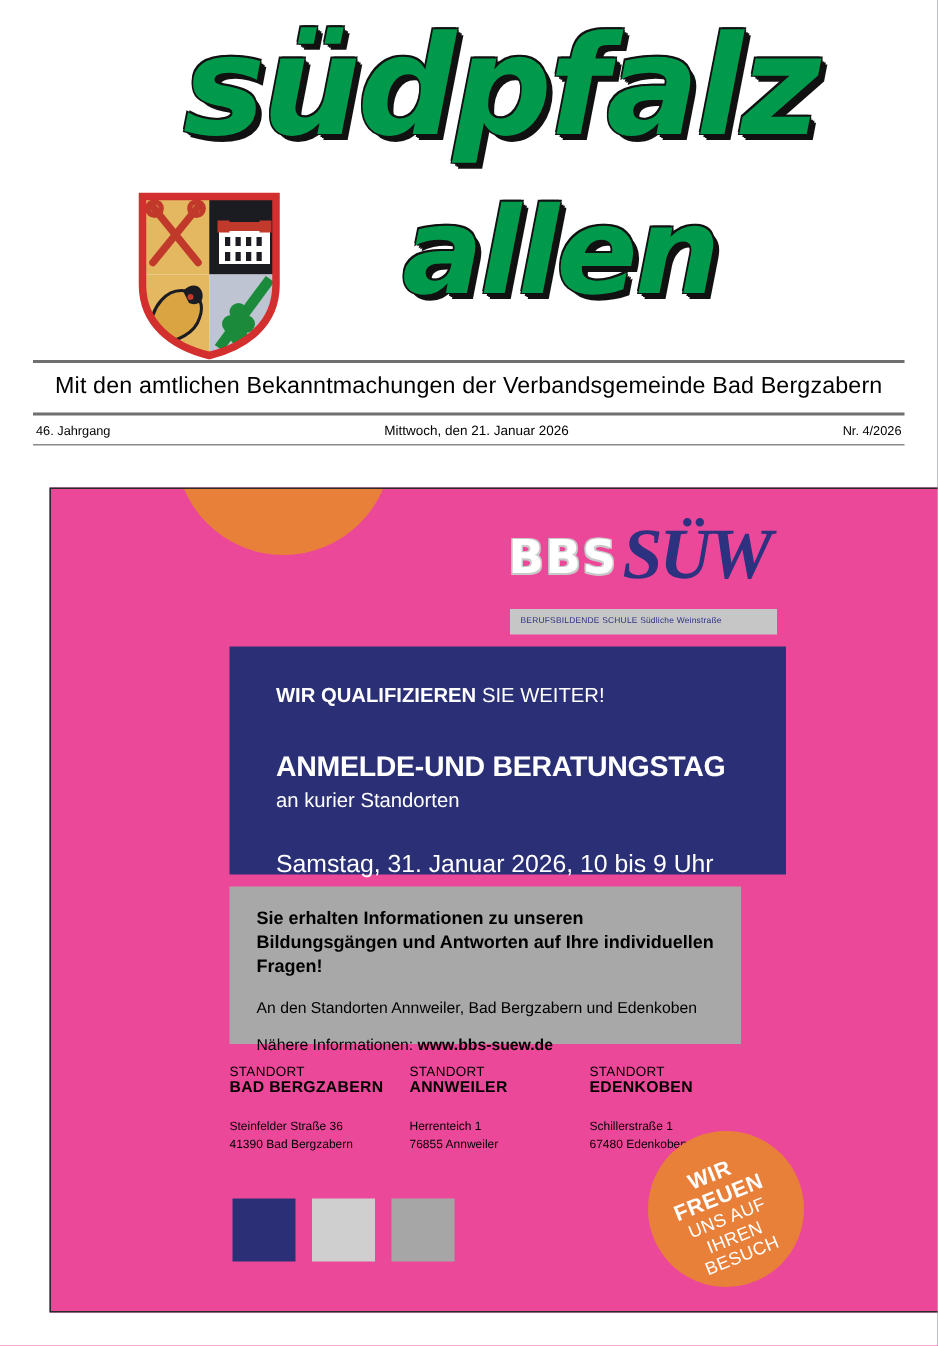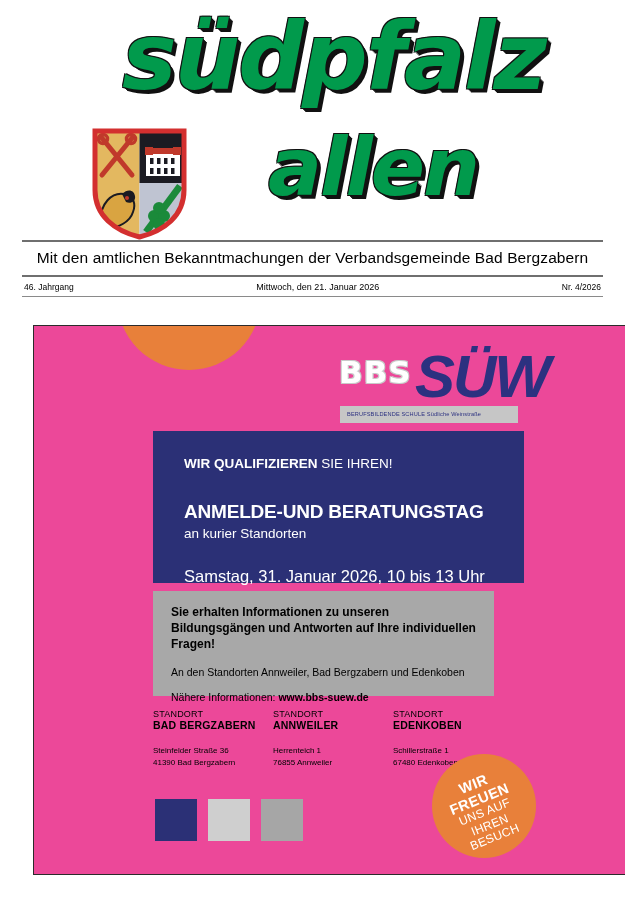--- a/index.html
+++ b/index.html
@@ -106,24 +106,24 @@
     font-weight: bold;
     font-family: "DejaVu Sans", sans-serif;
     color: #ffffff;
     text-shadow: 1px 1px 0 #c9c9c9, -1px -1px 0 #c9c9c9,
                  1px -1px 0 #c9c9c9, -1px 1px 0 #c9c9c9;
     letter-spacing: 1px;
   }
   .suew-text {
     position: absolute;
     left: 76px; top: 2px;
-    font-size: 60px;
+    font-size: 48px;
     font-weight: bold;
     font-style: italic;
-    font-family: Liberation Sans, sans-serif;
+    font-family: Liberation Serif, serif;
     color: #2C3180;
     letter-spacing: -2px;
   }
   .bbs-bar {
     position: absolute;
     left: 1px; top: 66px;
     width: 178px; height: 17px;
     background: #c6c6c6;
   }
   .bbs-bar span {
@@ -300,25 +300,25 @@
   <div class="bbs-logo">
     <div class="bbs-text">BBS</div>
     <div class="suew-text">SÜW</div>
     <div class="bbs-bar">
       <span>BERUFSBILDENDE SCHULE Südliche Weinstraße</span>
     </div>
   </div>
 
   <div class="blue-banner">
     <div class="bb-line1">
-      <b>WIR QUALIFIZIEREN</b><span> SIE IHREN!</span>
+      <b>WIR QUALIFIZIEREN</b><span> SIE WEITER!</span>
     </div>
     <div class="bb-line2">ANMELDE-UND BERATUNGSTAG</div>
     <div class="bb-line3">an kurier Standorten</div>
-    <div class="bb-line4">Samstag, 31. Januar 2026, 10 bis 13 Uhr</div>
+    <div class="bb-line4">Samstag, 31. Januar 2026, 10 bis 9 Uhr</div>
   </div>
 
   <div class="grey-box">
     <div class="gb-head">Sie erhalten Informationen zu unseren Bildungsgängen und Antworten auf Ihre individuellen Fragen!</div>
     <div class="gb-sub">An den Standorten Annweiler, Bad Bergzabern und Edenkoben</div>
     <div class="gb-info">
       <span>Nähere Informationen: </span><b>www.bbs-suew.de</b>
     </div>
   </div>
 

